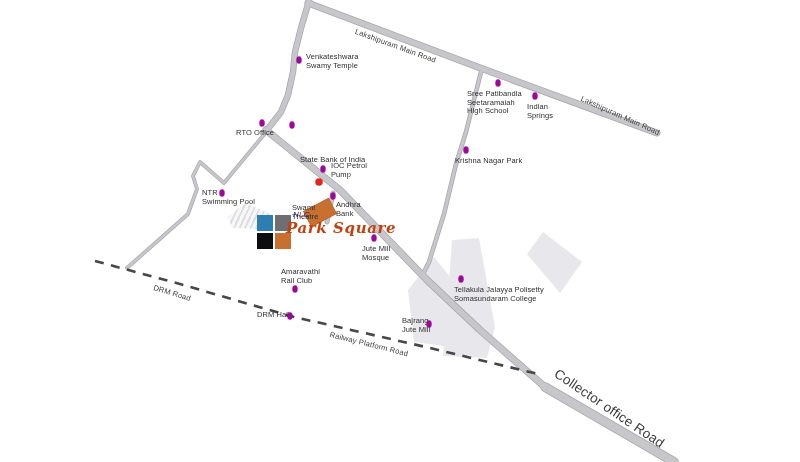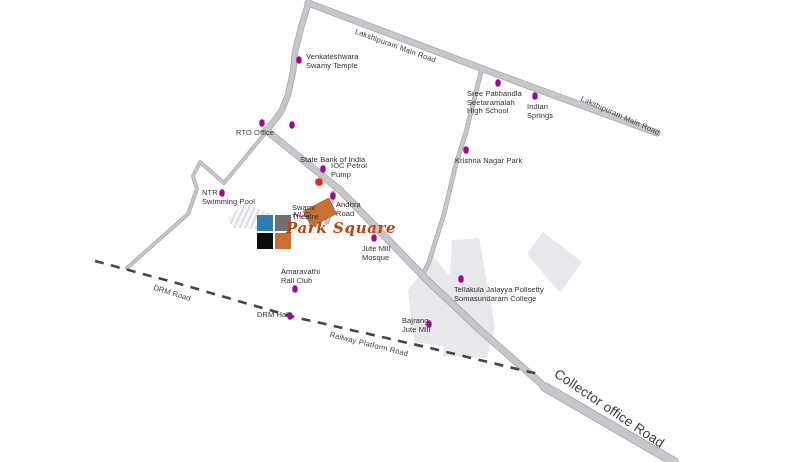--- a/index.html
+++ b/index.html
@@ -144,21 +144,21 @@
         <div>Theatre</div>
       </div>
       <div class="dot" style="left: 222px; top: 193px; background: rgb(162, 4, 160);"></div>
       <div class="lm-label" style="left: 202px; top: 189px;">
         <div>NTR</div>
         <div>Swimming Pool</div>
       </div>
       <div class="dot" style="left: 333px; top: 196px; background: rgb(162, 4, 160);"></div>
       <div class="lm-label" style="left: 336px; top: 201px;">
         <div>Andhra</div>
-        <div>Road</div>
+        <div>Bank</div>
       </div>
       <div class="dot" style="left: 374px; top: 238px; background: rgb(162, 4, 160);"></div>
       <div class="lm-label" style="left: 362px; top: 245px;">
         <div>Jute Mill</div>
         <div>Mosque</div>
       </div>
       <div class="dot" style="left: 295px; top: 289px; background: rgb(162, 4, 160);"></div>
       <div class="lm-label" style="left: 281px; top: 268px;">
         <div>Amaravathi</div>
         <div>Rail Club</div>

